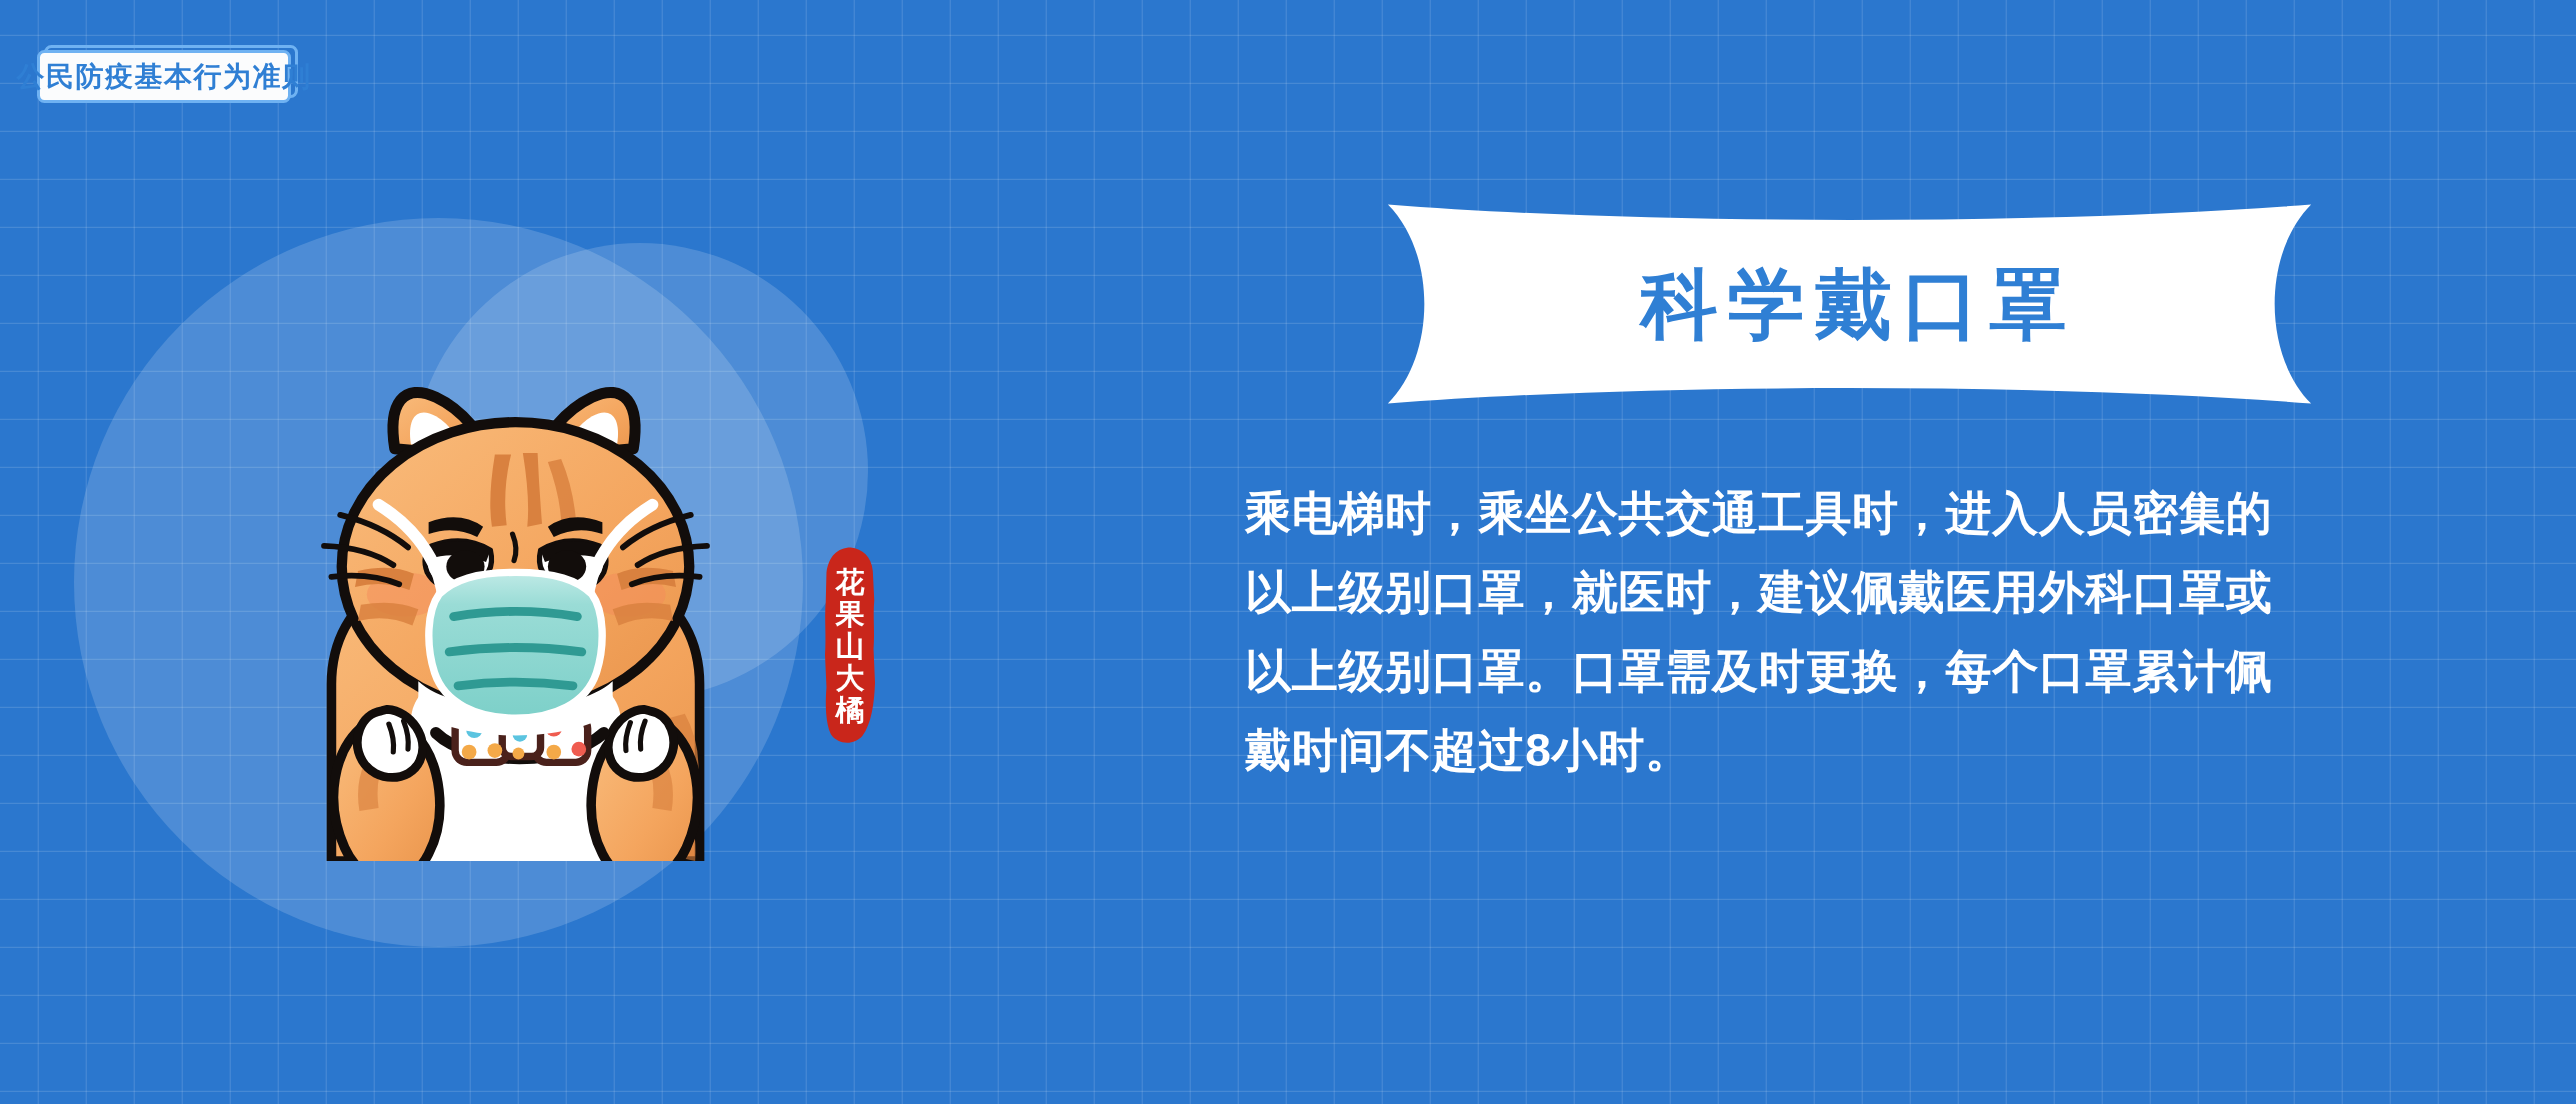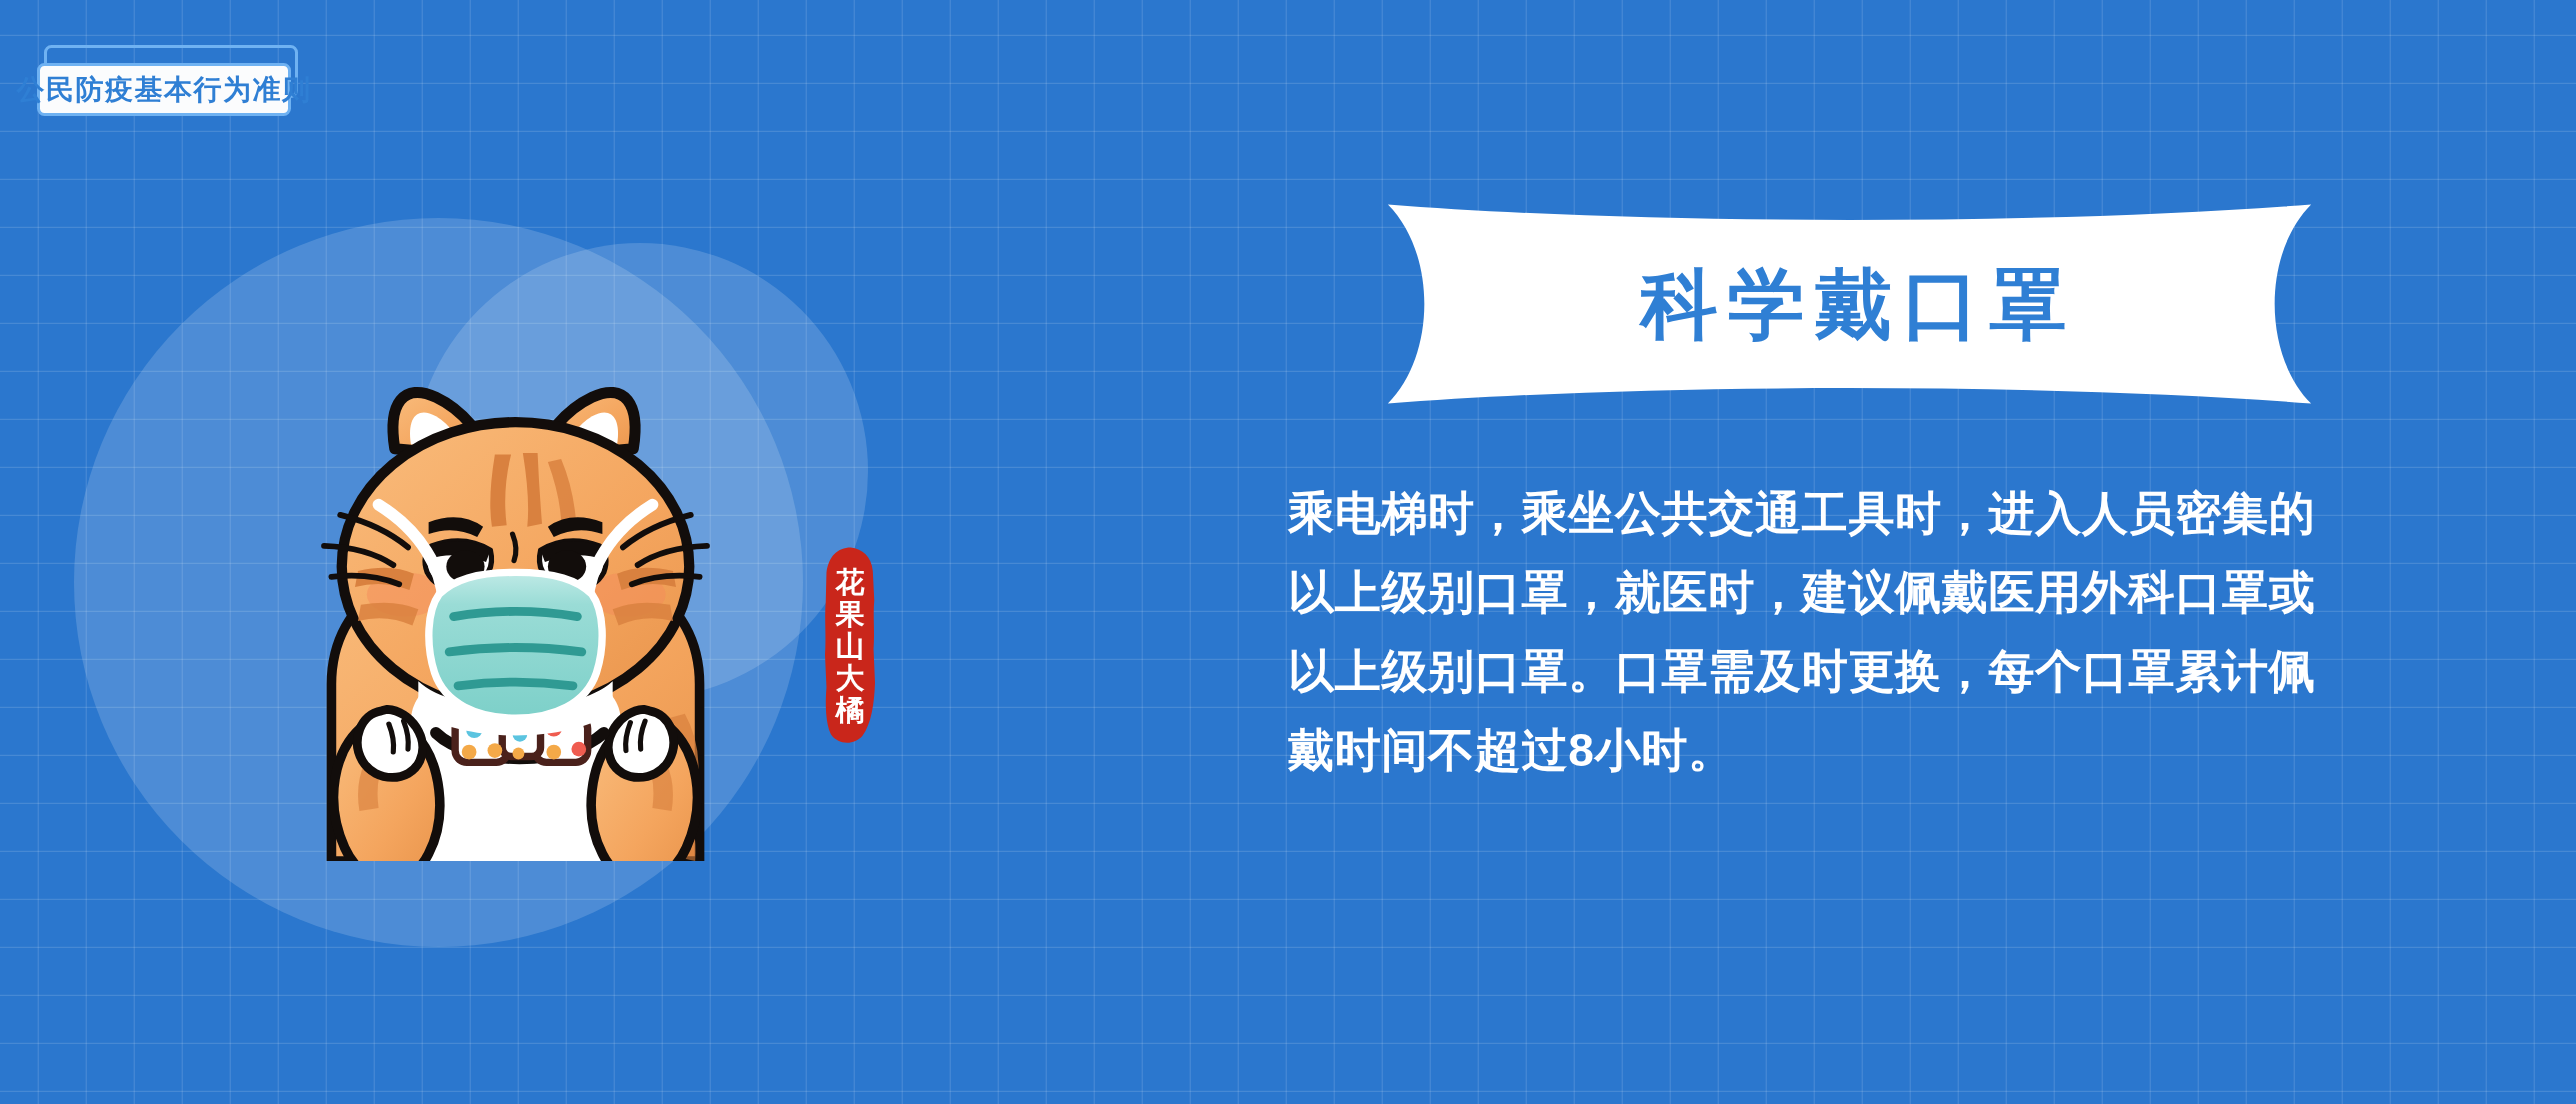--- a/index.html
+++ b/index.html
@@ -61,21 +61,21 @@
     width: 100%;
     height: 100%;
     border: 3.7px solid #6fb2f2;
     border-radius: 7.4px;
     box-sizing: border-box;
     background: transparent;
   }
   .badge-box {
     position: absolute;
     left: 0;
-    top: 13px;
+    top: 0;
     width: 100%;
     height: 100%;
     background: #fbfcfd;
     border: 3.7px solid #6fb2f2;
     border-radius: 7.4px;
     box-sizing: border-box;
     display: flex;
     align-items: center;
     justify-content: center;
   }
@@ -146,21 +146,20 @@
     line-height: 1;
     margin-left: 8px;
   }
 
   
   .body-copy {
     position: absolute;
     left: 1245px;
     top: 474px;
     width: 1266px;
-    margin-left: 43px;
   }
   .body-line {
     color: #ffffff;
     font-size: 46px;
     font-weight: bold;
     line-height: 79px;
     letter-spacing: 0.7px;
     white-space: nowrap;
   }
 </style>

